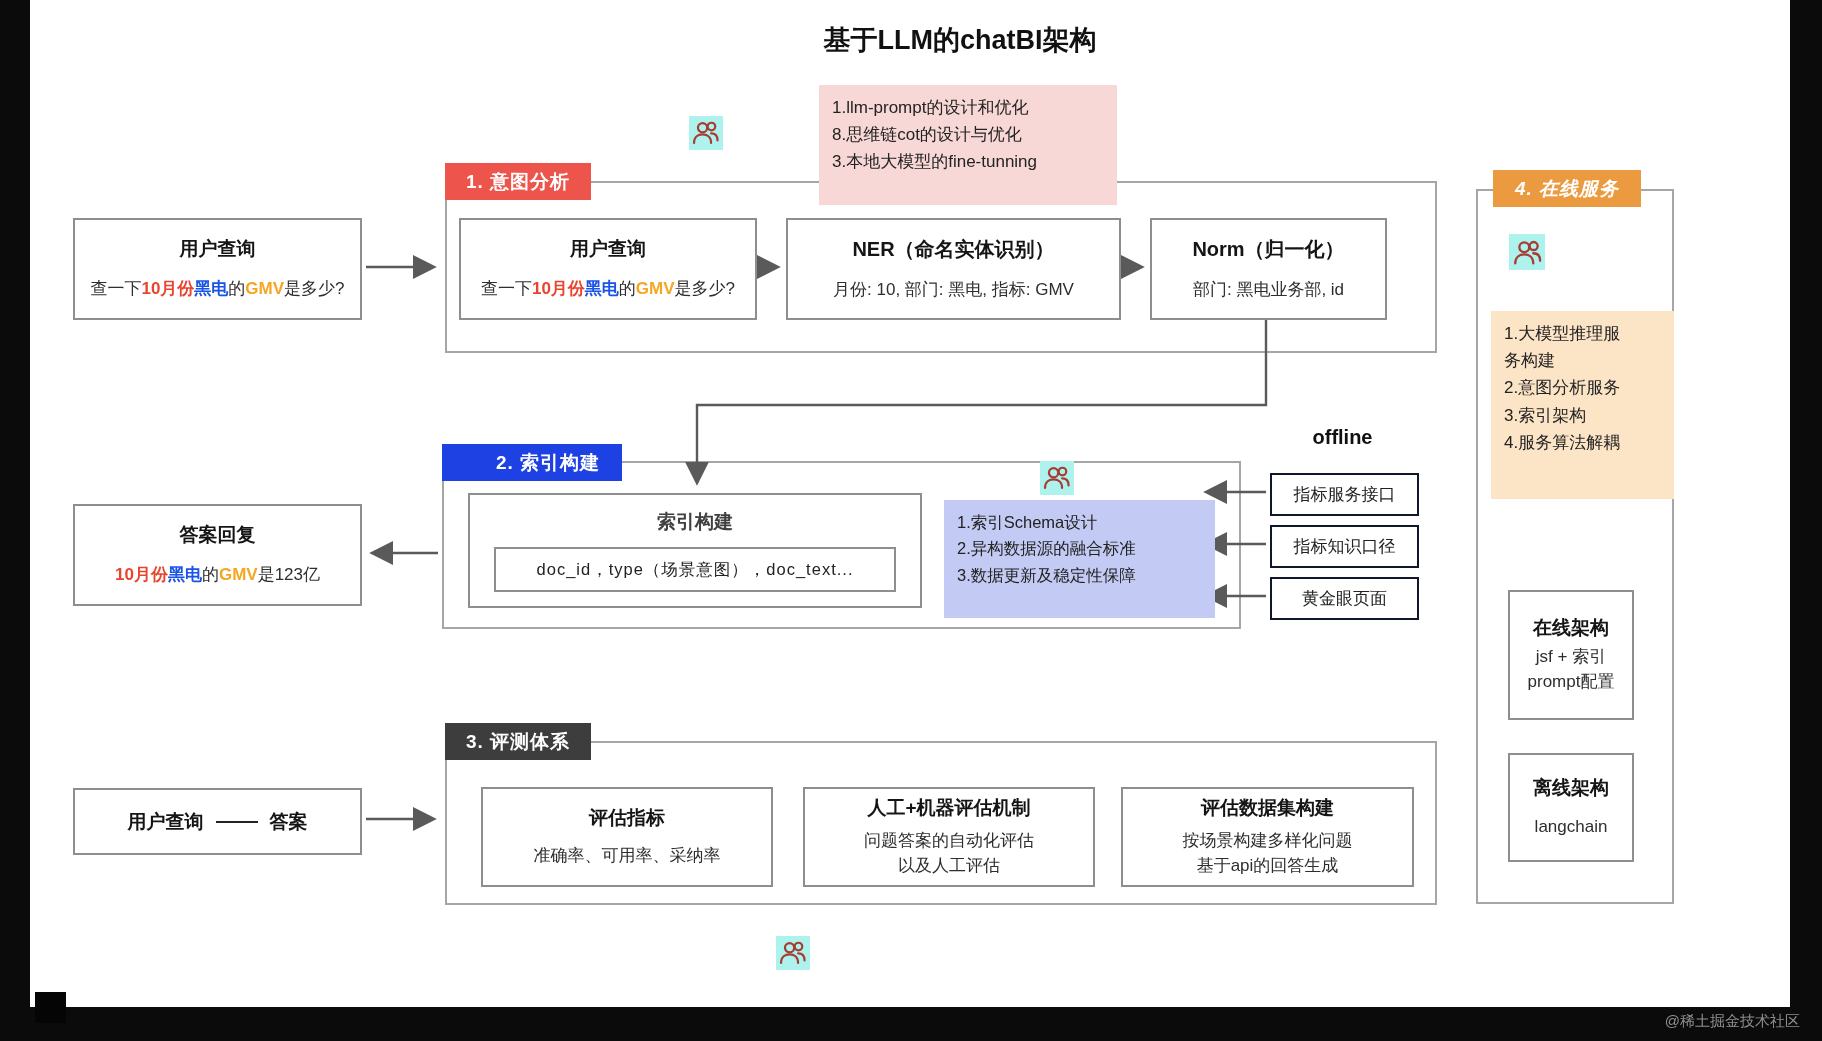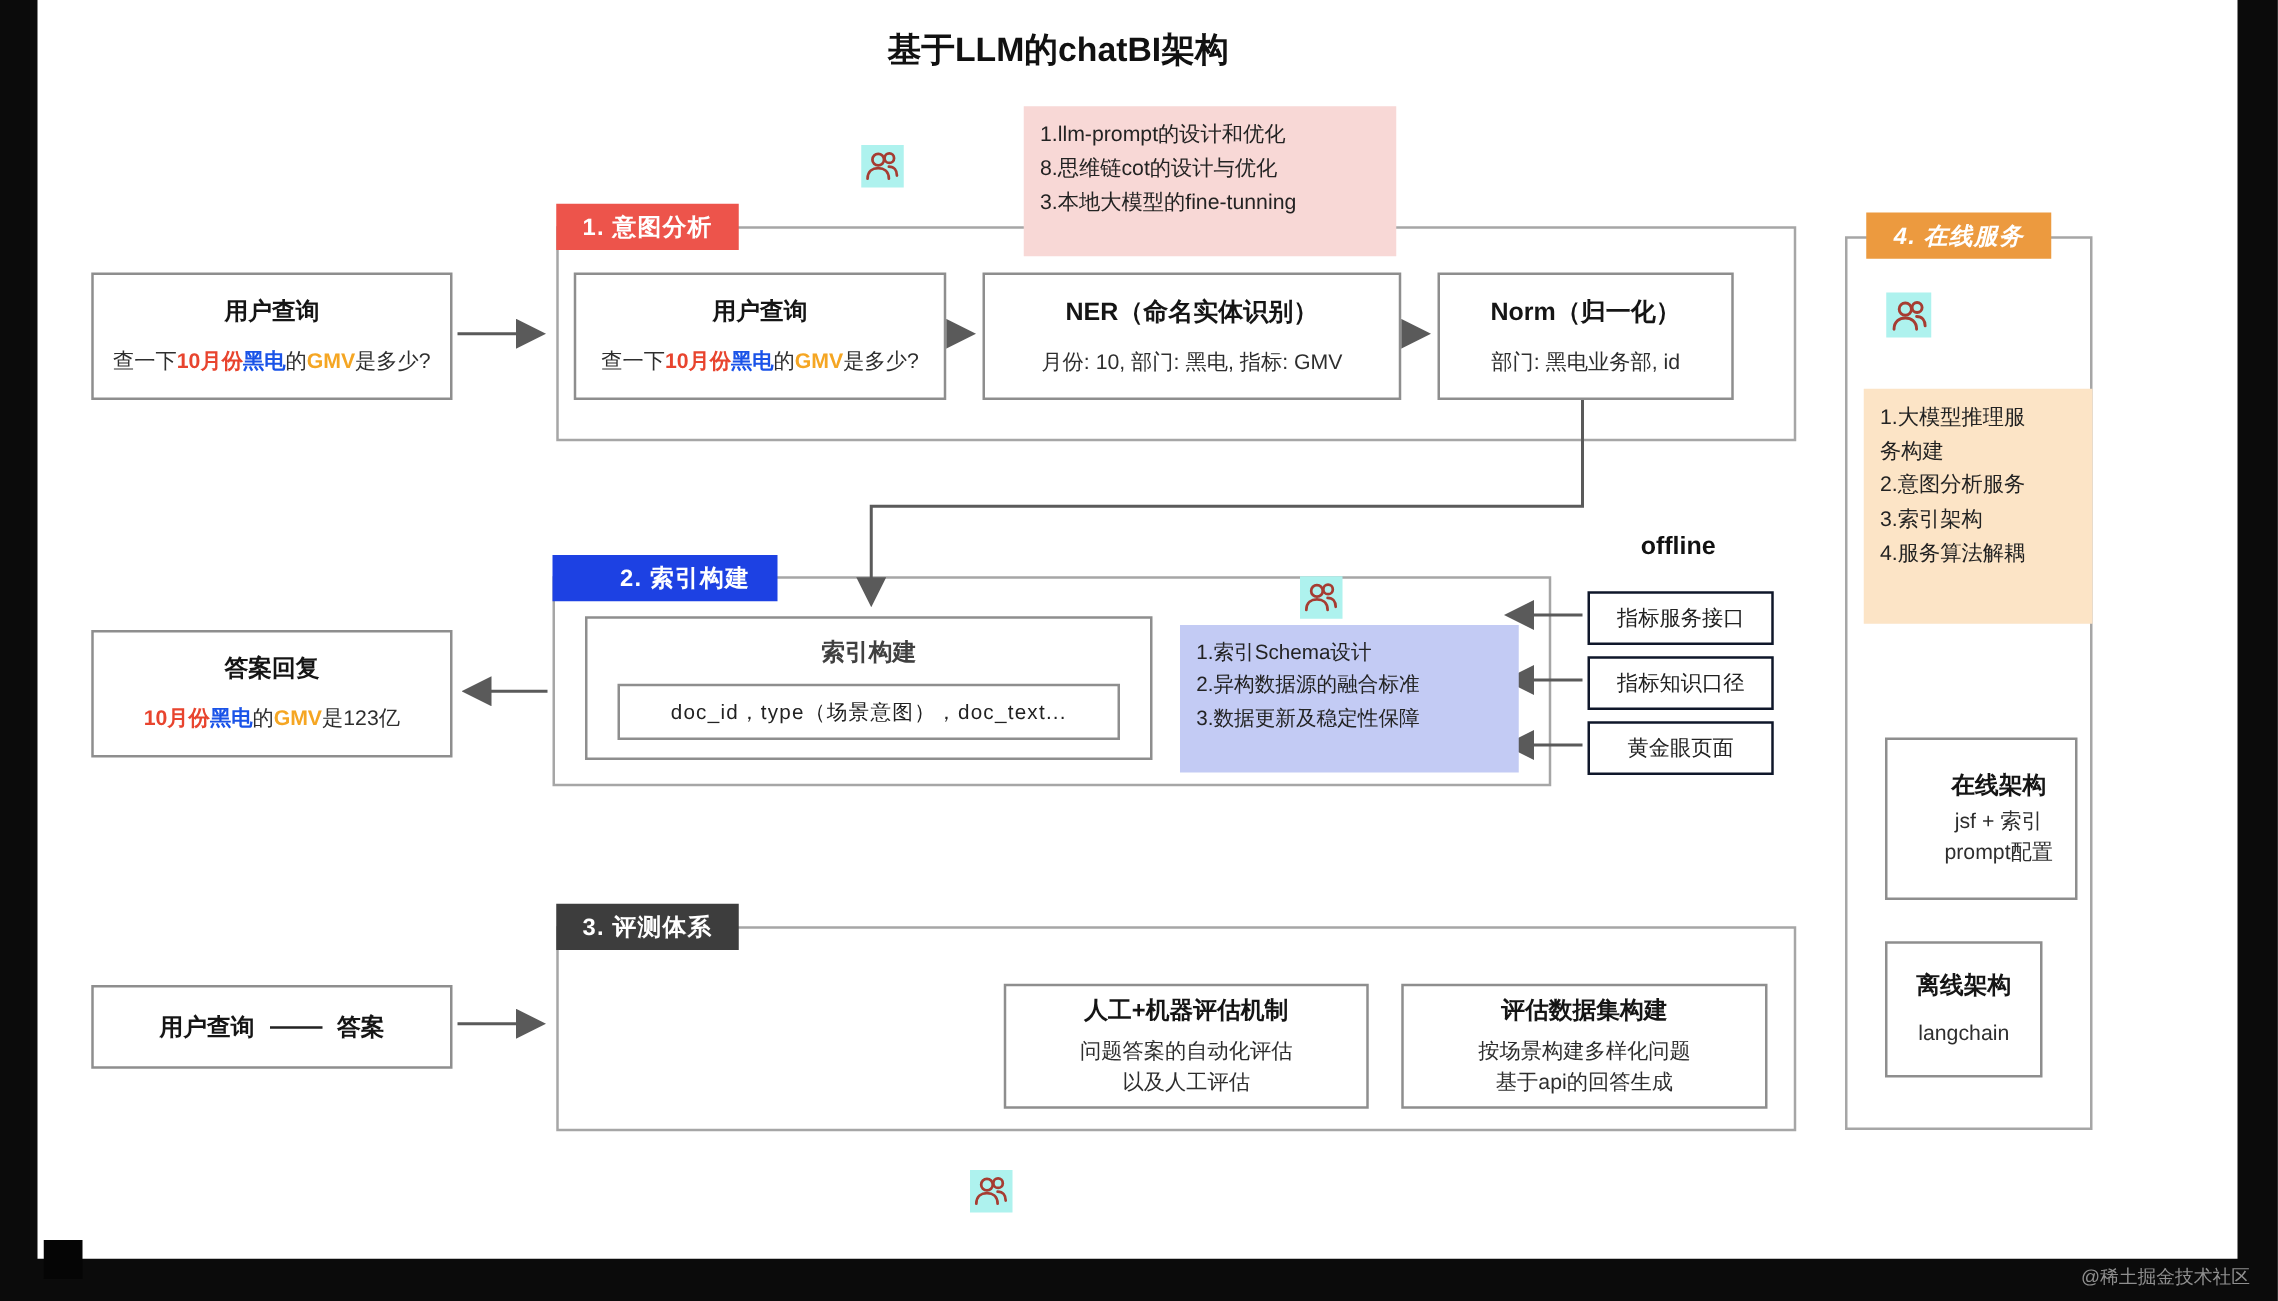--- a/index.html
+++ b/index.html
@@ -1,19 +1,19 @@
 <!DOCTYPE html>
 <html><head>
 <meta charset="utf-8">
 <style>
   html,body{margin:0;padding:0;background:#000;}
   .stage{position:relative;width:1822px;height:1041px;background:#0b0b0b;overflow:hidden;
          font-family:"Liberation Sans","DejaVu Sans",sans-serif;color:#1c1c1c;}
   .canvas{position:absolute;left:30px;top:0;width:1760px;height:1007px;background:#ffffff;}
-  .title{position:absolute;left:680px;top:22px;width:500px;text-align:left;
+  .title{position:absolute;left:680px;top:22px;width:500px;text-align:center;
          font-size:27px;font-weight:bold;color:#111;}
   .container{position:absolute;border:2px solid #a6a6a6;background:transparent;}
   .sec-label{position:absolute;z-index:6;color:#fff;font-weight:bold;font-size:19px;
              display:flex;align-items:center;justify-content:center;letter-spacing:1px;}
   .sec-red{background:#ed544b;}
   .sec-blue{background:#1d41e3;}
   .sec-dark{background:#3d3d3d;}
   .sec-orange{background:#ec9a3f;font-style:italic;}
   .box{position:absolute;background:#fff;border:2px solid #8e8e8e;display:flex;
        flex-direction:column;align-items:center;justify-content:center;gap:15px;z-index:4;}
@@ -145,20 +145,24 @@
     <div class="box" style="left:43px;top:504px;width:285px;height:98px;">
       <div class="box-title">答案回复</div>
       <div class="box-body">
         <span class="t-red">10月份</span><span class="t-blue">黑电</span><span>的</span><span class="t-orange">GMV</span><span>是123亿</span>
       </div>
     </div>
 
     <div class="sec-label sec-dark" style="left:415px;top:723px;width:146px;height:37px;">3. 评测体系</div>
     <div class="container" style="left:415px;top:741px;width:988px;height:160px;"></div>
 
+    <div class="box" style="left:451px;top:787px;width:288px;height:96px;gap:13px;">
+      <div class="box-title">评估指标</div>
+      <div class="box-body">准确率、可用率、采纳率</div>
+    </div>
     <div class="box" style="left:773px;top:787px;width:288px;height:96px;gap:8px;">
       <div class="box-title">人工+机器评估机制</div>
       <div class="box-body">
         <div>问题答案的自动化评估</div>
         <div>以及人工评估</div>
       </div>
     </div>
     <div class="box" style="left:1091px;top:787px;width:289px;height:96px;gap:8px;">
       <div class="box-title">评估数据集构建</div>
       <div class="box-body">
@@ -194,21 +198,21 @@
       </svg>
     </div>
     <div class="note note-peach" style="left:1461px;top:311px;width:157px;height:170px;">
       <div>1.大模型推理服</div>
       <div>务构建</div>
       <div>2.意图分析服务</div>
       <div>3.索引架构</div>
       <div>4.服务算法解耦</div>
     </div>
 
-    <div class="box" style="left:1478px;top:590px;width:122px;height:126px;gap:4px;padding-left:28px;">
+    <div class="box" style="left:1478px;top:590px;width:122px;height:126px;gap:4px;">
       <div class="box-title">在线架构</div>
       <div class="box-body">
         <div>jsf + 索引</div>
         <div>prompt配置</div>
       </div>
     </div>
     <div class="box" style="left:1478px;top:753px;width:122px;height:105px;gap:14px;">
       <div class="box-title">离线架构</div>
       <div class="box-body">langchain</div>
     </div>

